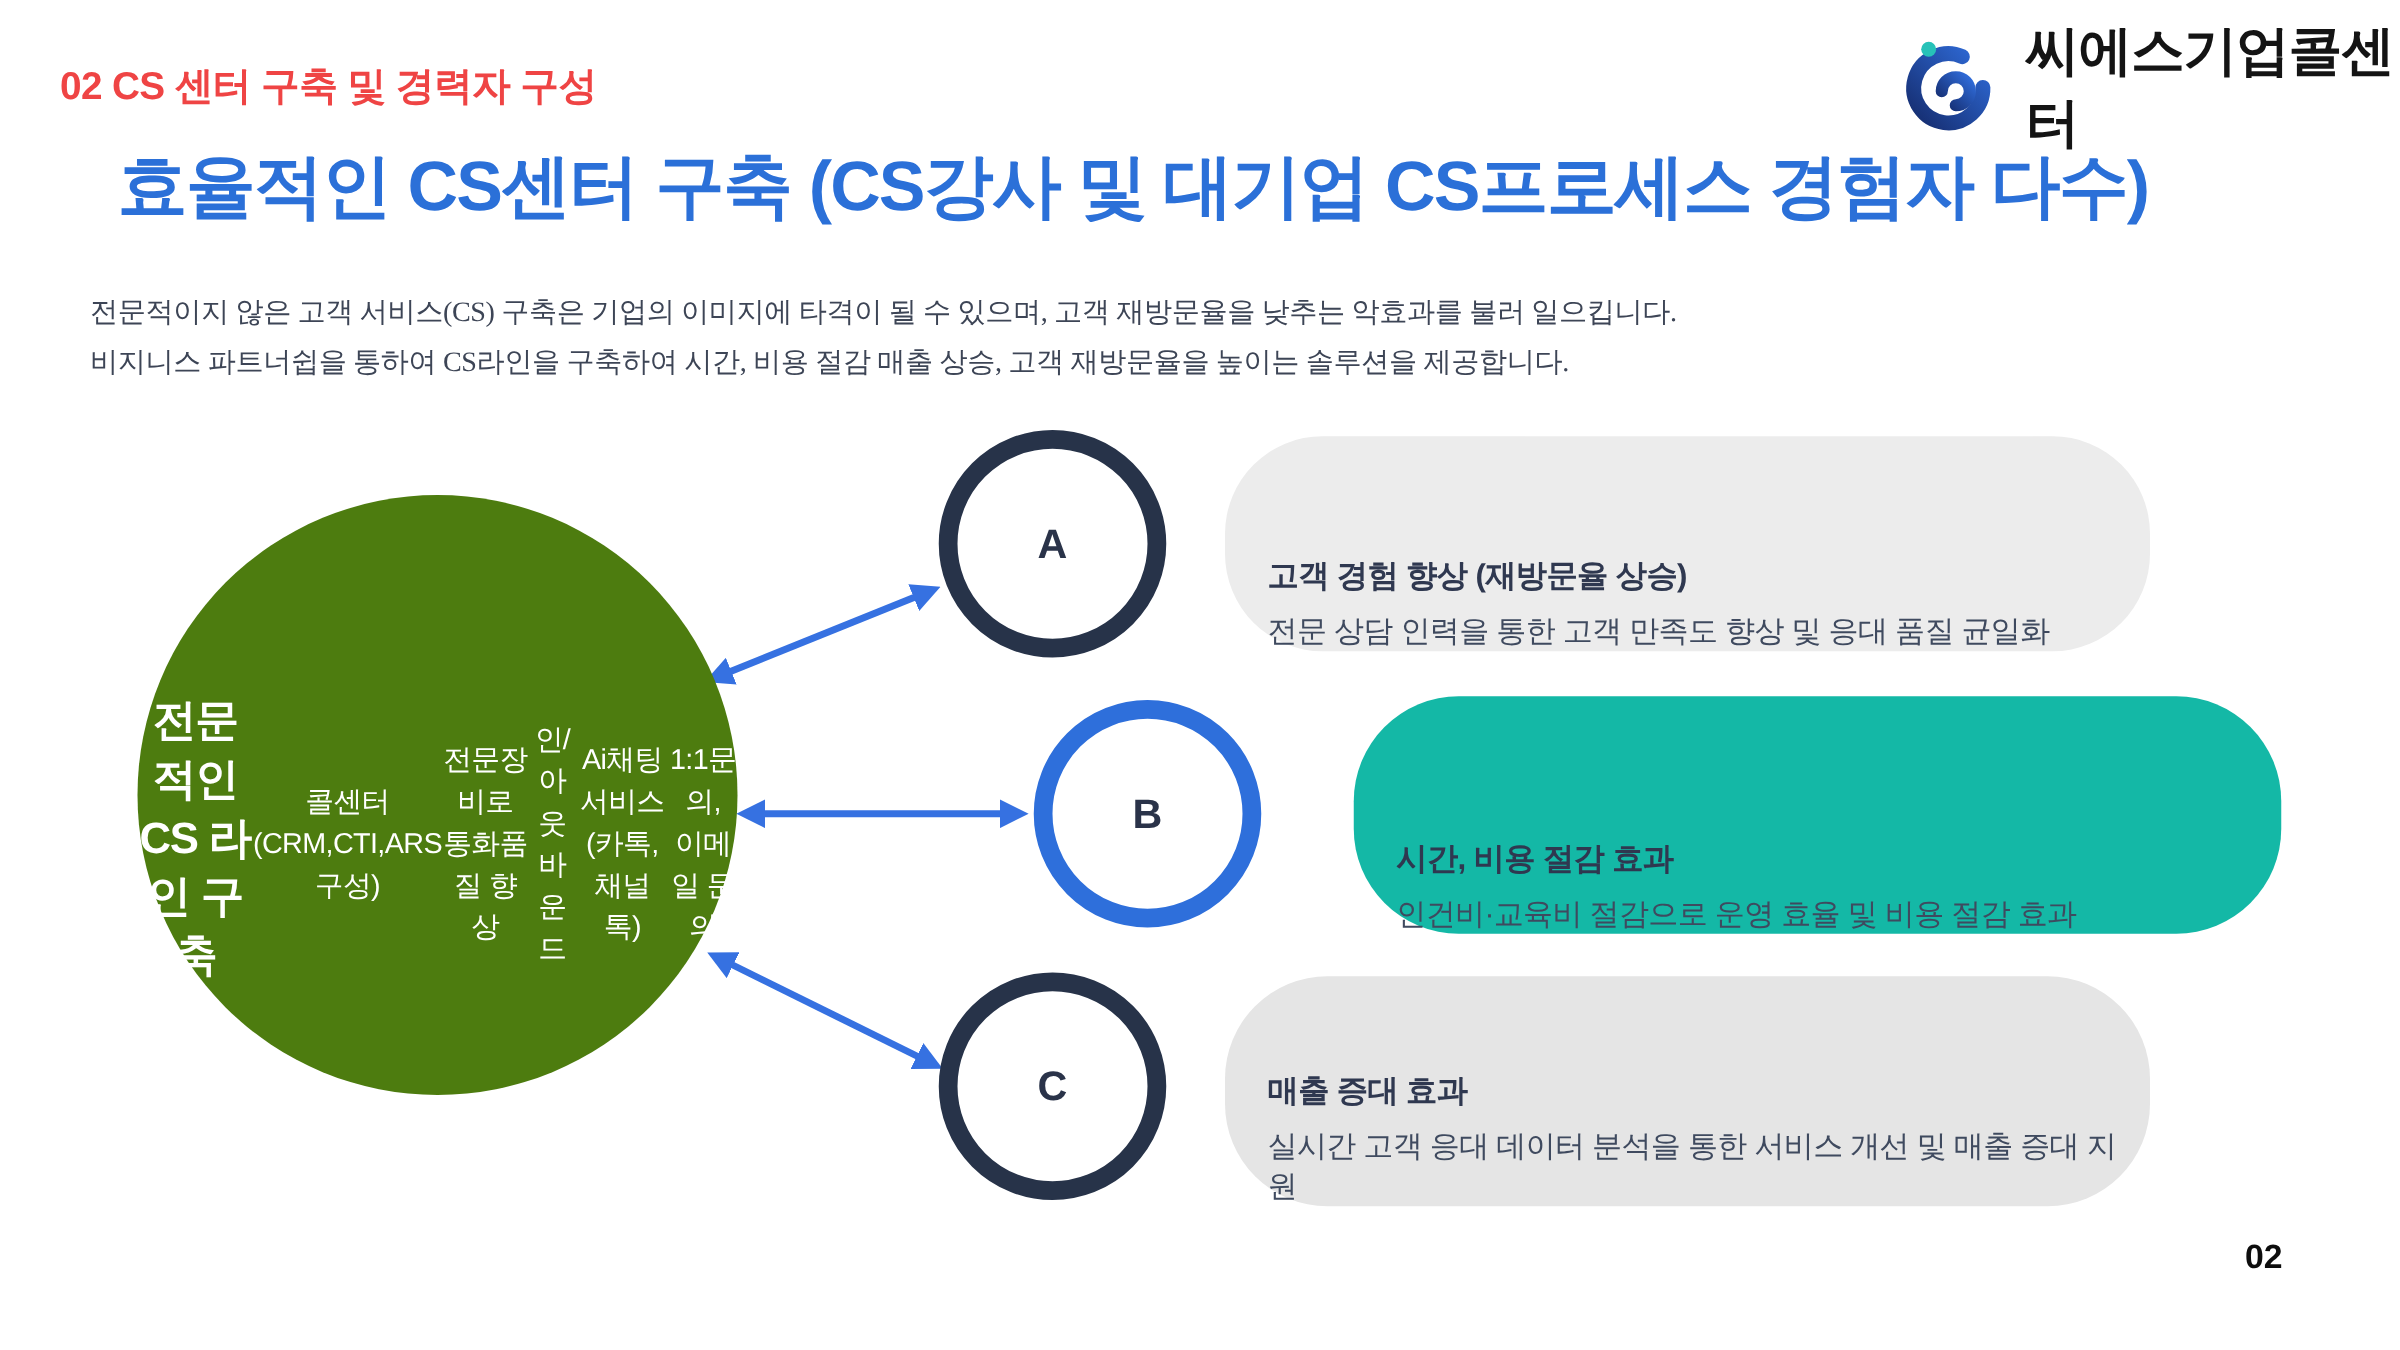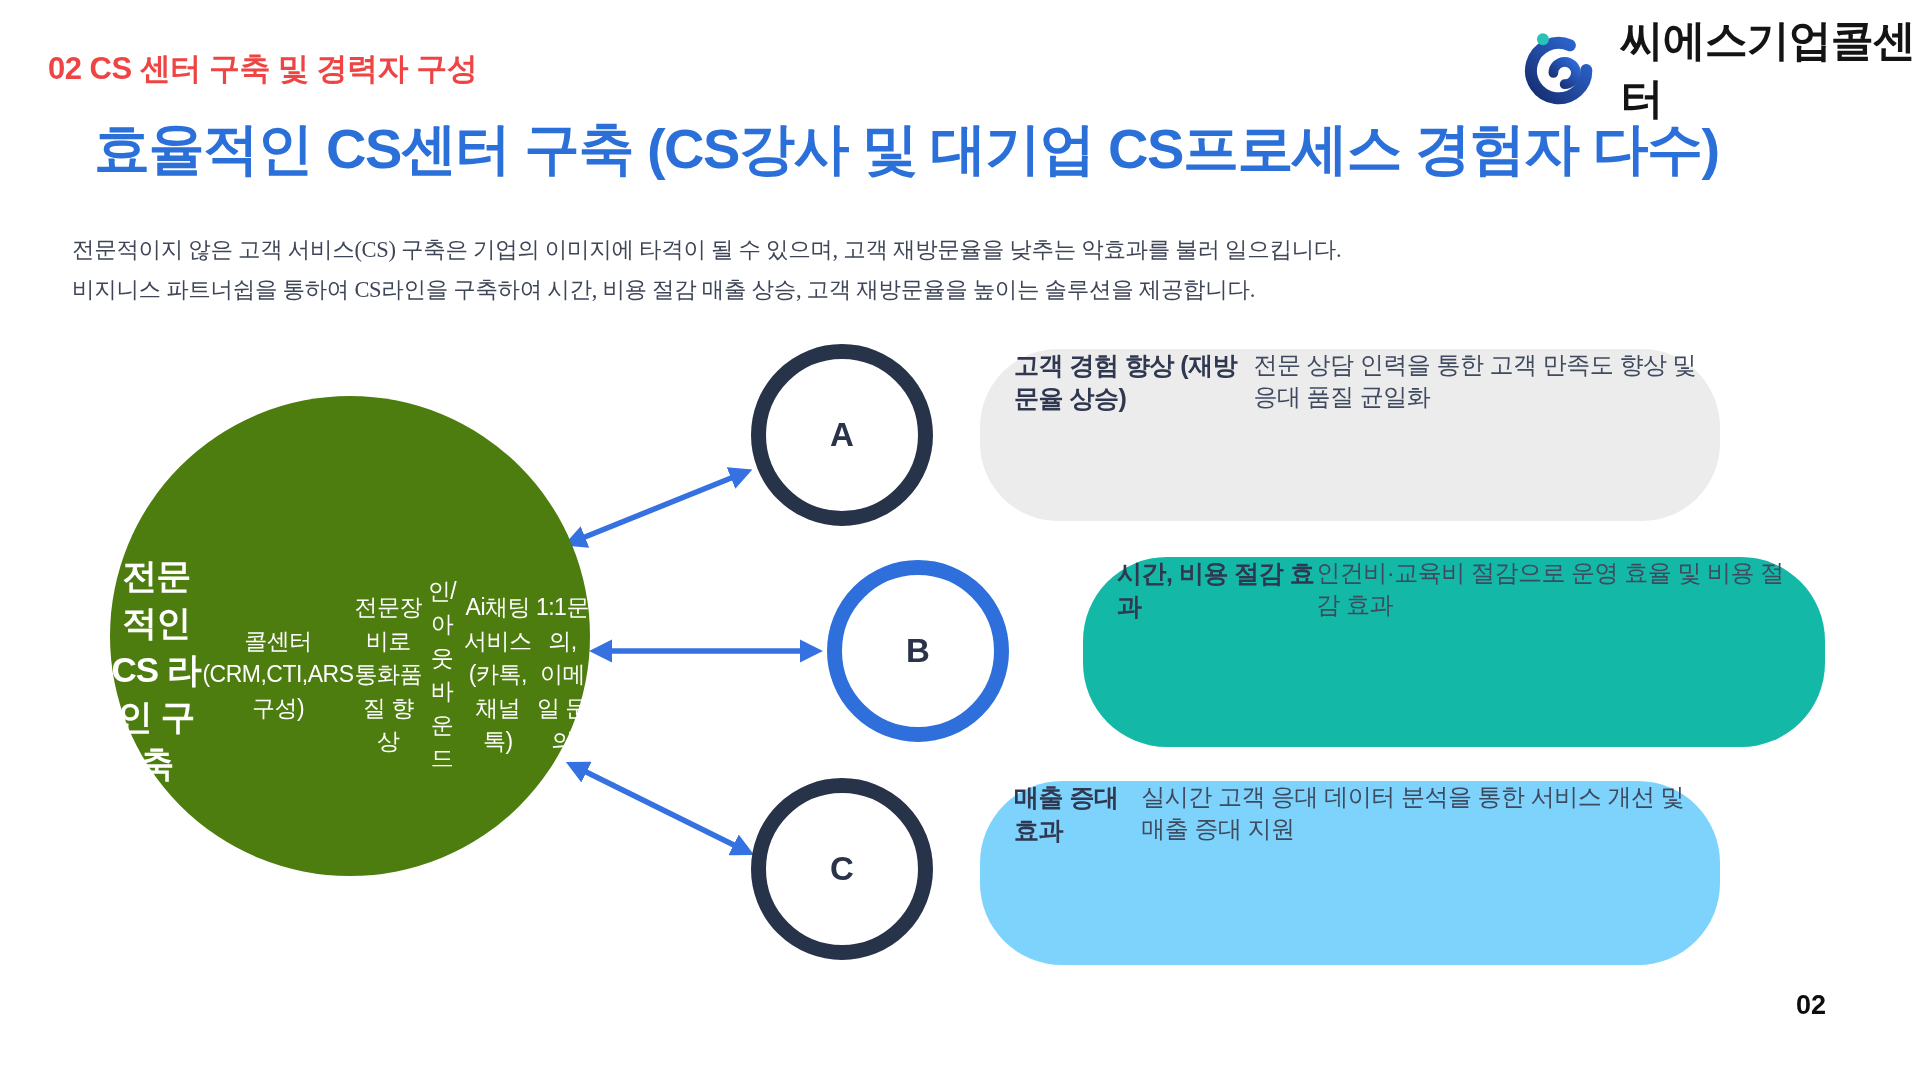--- a/index.html
+++ b/index.html
@@ -25,26 +25,26 @@
   .hub-item{font-size:23px;line-height:33.5px;font-weight:400;letter-spacing:-0.5px;text-align:center;}
   .ring{
     position:absolute;width:182px;height:182px;border-radius:50%;background:#ffffff;
     box-sizing:border-box;display:flex;align-items:center;justify-content:center;
     font-size:33px;font-weight:700;color:#2a3349;
   }
   .ring-a{left:751px;top:344px;border:15px solid #273349;}
   .ring-b{left:827px;top:560px;border:15px solid #2e6fdb;}
   .ring-c{left:751px;top:778px;border:15px solid #273349;}
   .benefit{
-    position:absolute;display:flex;flex-direction:row;justify-content:center;
+    position:absolute;display:flex;flex-direction:column;justify-content:flex-end;
     box-sizing:border-box;padding:0 20px 0 34px;
   }
   .benefit-a{left:980px;top:349px;width:740px;height:172px;background:#ececec;border-radius:78px;}
   .benefit-b{left:1083px;top:557px;width:742px;height:190px;background:#14b8a6;border-radius:84px;}
-  .benefit-c{left:980px;top:781px;width:740px;height:184px;background:#7dd3fc;border-radius:82px;}
+  .benefit-c{left:980px;top:781px;width:740px;height:184px;background:#e5e5e5;border-radius:82px;}
   .benefit-title{font-size:25px;font-weight:700;color:#2f3850;letter-spacing:-0.5px;margin-bottom:12px;}
   .benefit-body{font-size:24px;font-weight:400;color:#3f4a5f;letter-spacing:-0.5px;}
   .arrows{position:absolute;left:0;top:0;}
   .page-number{position:absolute;left:1796px;top:990px;font-size:27px;font-weight:800;color:#0d0d0d;}
 </style>
 </head>
 <body>
 
 <div class="slide">
 

